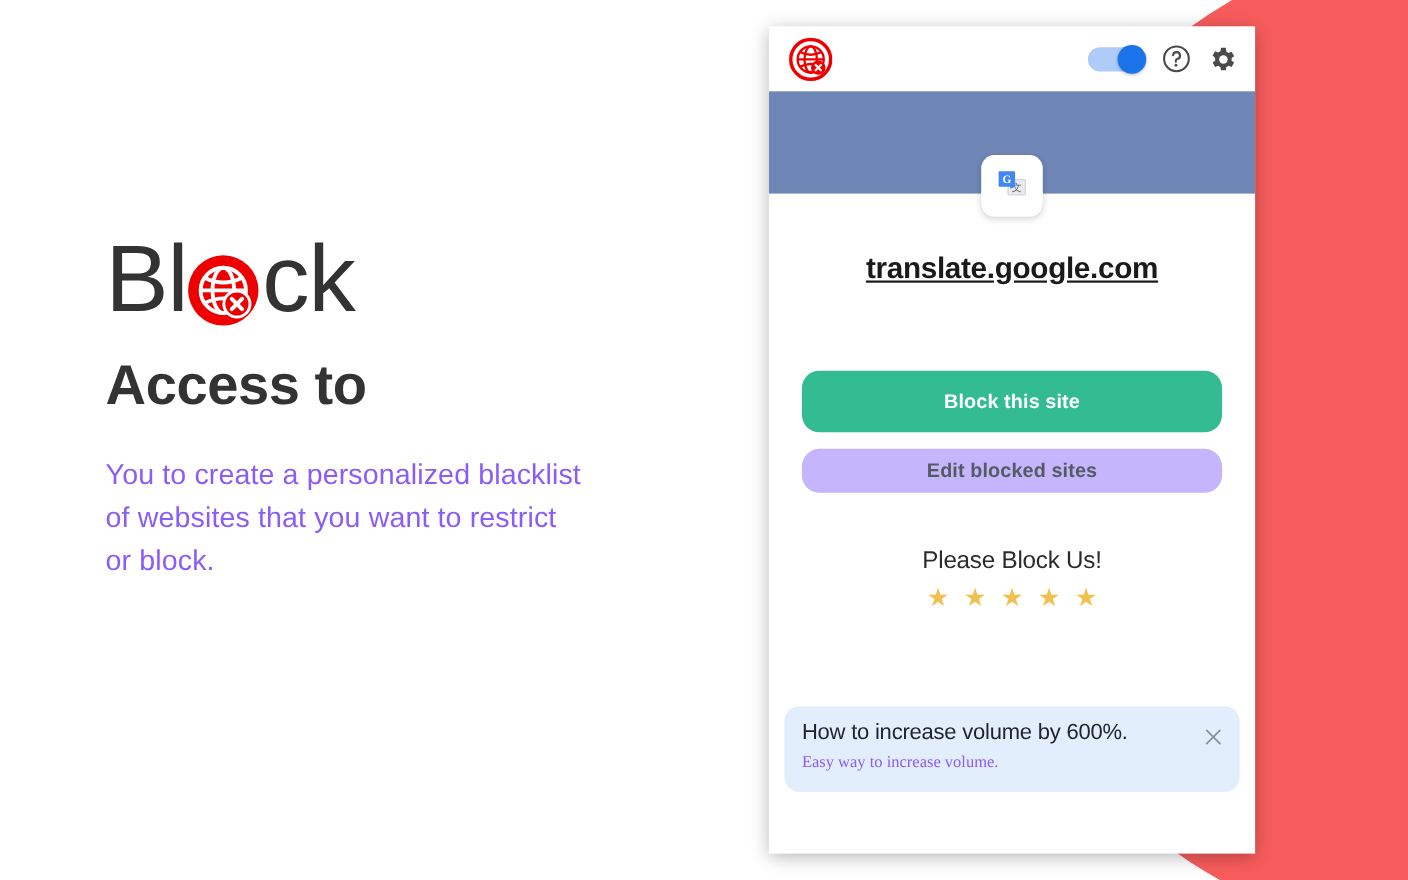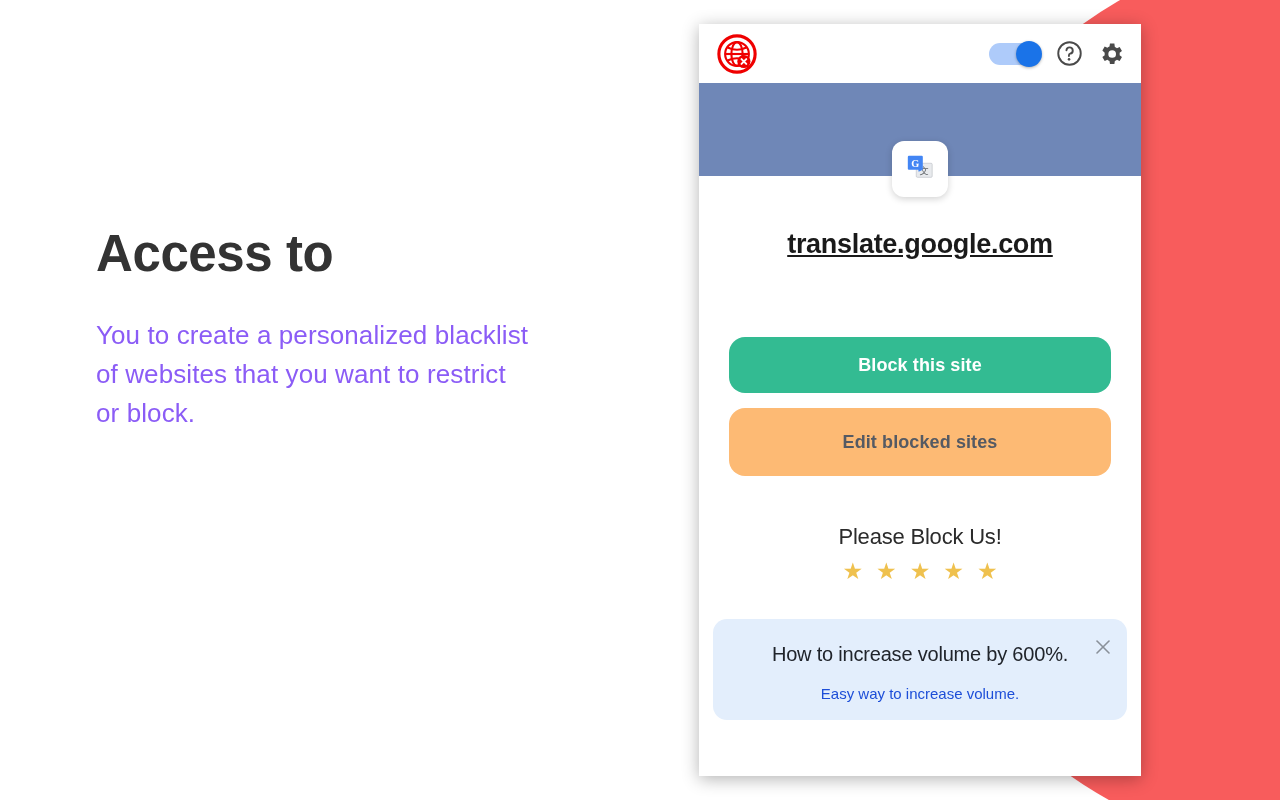--- a/index.html
+++ b/index.html
@@ -184,23 +184,23 @@
     cursor: pointer;
     letter-spacing: 0.1px;
   }
   .btn-block {
     background: #33bb92;
     color: #ffffff;
     height: 56px;
     margin-top: 77px;
   }
   .btn-edit {
-    background: #fdba74;
+    background: #c4b5fd;
     color: #555a63;
-    height: 68px;
+    height: 40px;
     margin-top: 15px;
   }
 
   .rate-section {
     margin-top: 48px;
     text-align: center;
   }
   .rate-title {
     font-size: 22px;
     color: #2b2b2b;
@@ -219,52 +219,74 @@
     cursor: pointer;
   }
 
   .promo-banner {
     position: absolute;
     left: 14px;
     right: 14px;
     bottom: 56px;
     background: #e3eefc;
     border-radius: 14px;
-    padding: 24px 16px 18px 16px;
+    padding: 13px 16px 18px 16px;
     box-sizing: border-box;
-    text-align: center;
+    text-align: left;
     cursor: pointer;
   }
   .banner-title {
     font-size: 20px;
     color: #20242b;
     letter-spacing: -0.2px;
   }
   .banner-sub {
     font-size: 15px;
-    color: #1d4ed8;
-    margin-top: 19px;
+    color: #8b5cf6;
+    margin-top: 7px;
+    font-family: Liberation Serif, serif;
   }
   .banner-close {
     position: absolute;
     top: 18px;
     right: 14px;
     width: 20px;
     height: 20px;
     cursor: pointer;
     color: #8a9099;
   }
 </style>
 </head>
 <body>
 
 <div class="red-shape"></div>
 
 <div class="promo">
 
+  <h1 class="promo-title">
+    <span class="t-part">Bl</span>
+    <span class="logo-mark">
+      <svg viewBox="0 0 64 64" width="66" height="66" aria-hidden="true">
+        <circle cx="32" cy="32" r="31" fill="#ef0000"></circle>
+        <g fill="none" stroke="#ffffff" stroke-width="3.4">
+          <circle cx="32" cy="32" r="20"></circle>
+          <ellipse cx="32" cy="32" rx="9.5" ry="20"></ellipse>
+          <line x1="12" y1="32" x2="52" y2="32"></line>
+          <path d="M16 21 Q32 29 48 21"></path>
+          <path d="M16 43 Q32 35 48 43"></path>
+        </g>
+        <circle cx="44" cy="44" r="11.5" fill="#ef0000" stroke="#ffffff" stroke-width="2.6"></circle>
+        <g stroke="#ffffff" stroke-width="3.6" stroke-linecap="round">
+          <line x1="39.5" y1="39.5" x2="48.5" y2="48.5"></line>
+          <line x1="48.5" y1="39.5" x2="39.5" y2="48.5"></line>
+        </g>
+      </svg>
+    </span>
+    <span class="t-part">ck</span>
+  </h1>
 
   <h2 class="promo-sub">
     <span>Access to</span><br>
   </h2>
 
   <p class="promo-body">You to create a personalized blacklist of websites that you want to restrict or block.</p>
 </div>
 
 <div class="popup">
 

